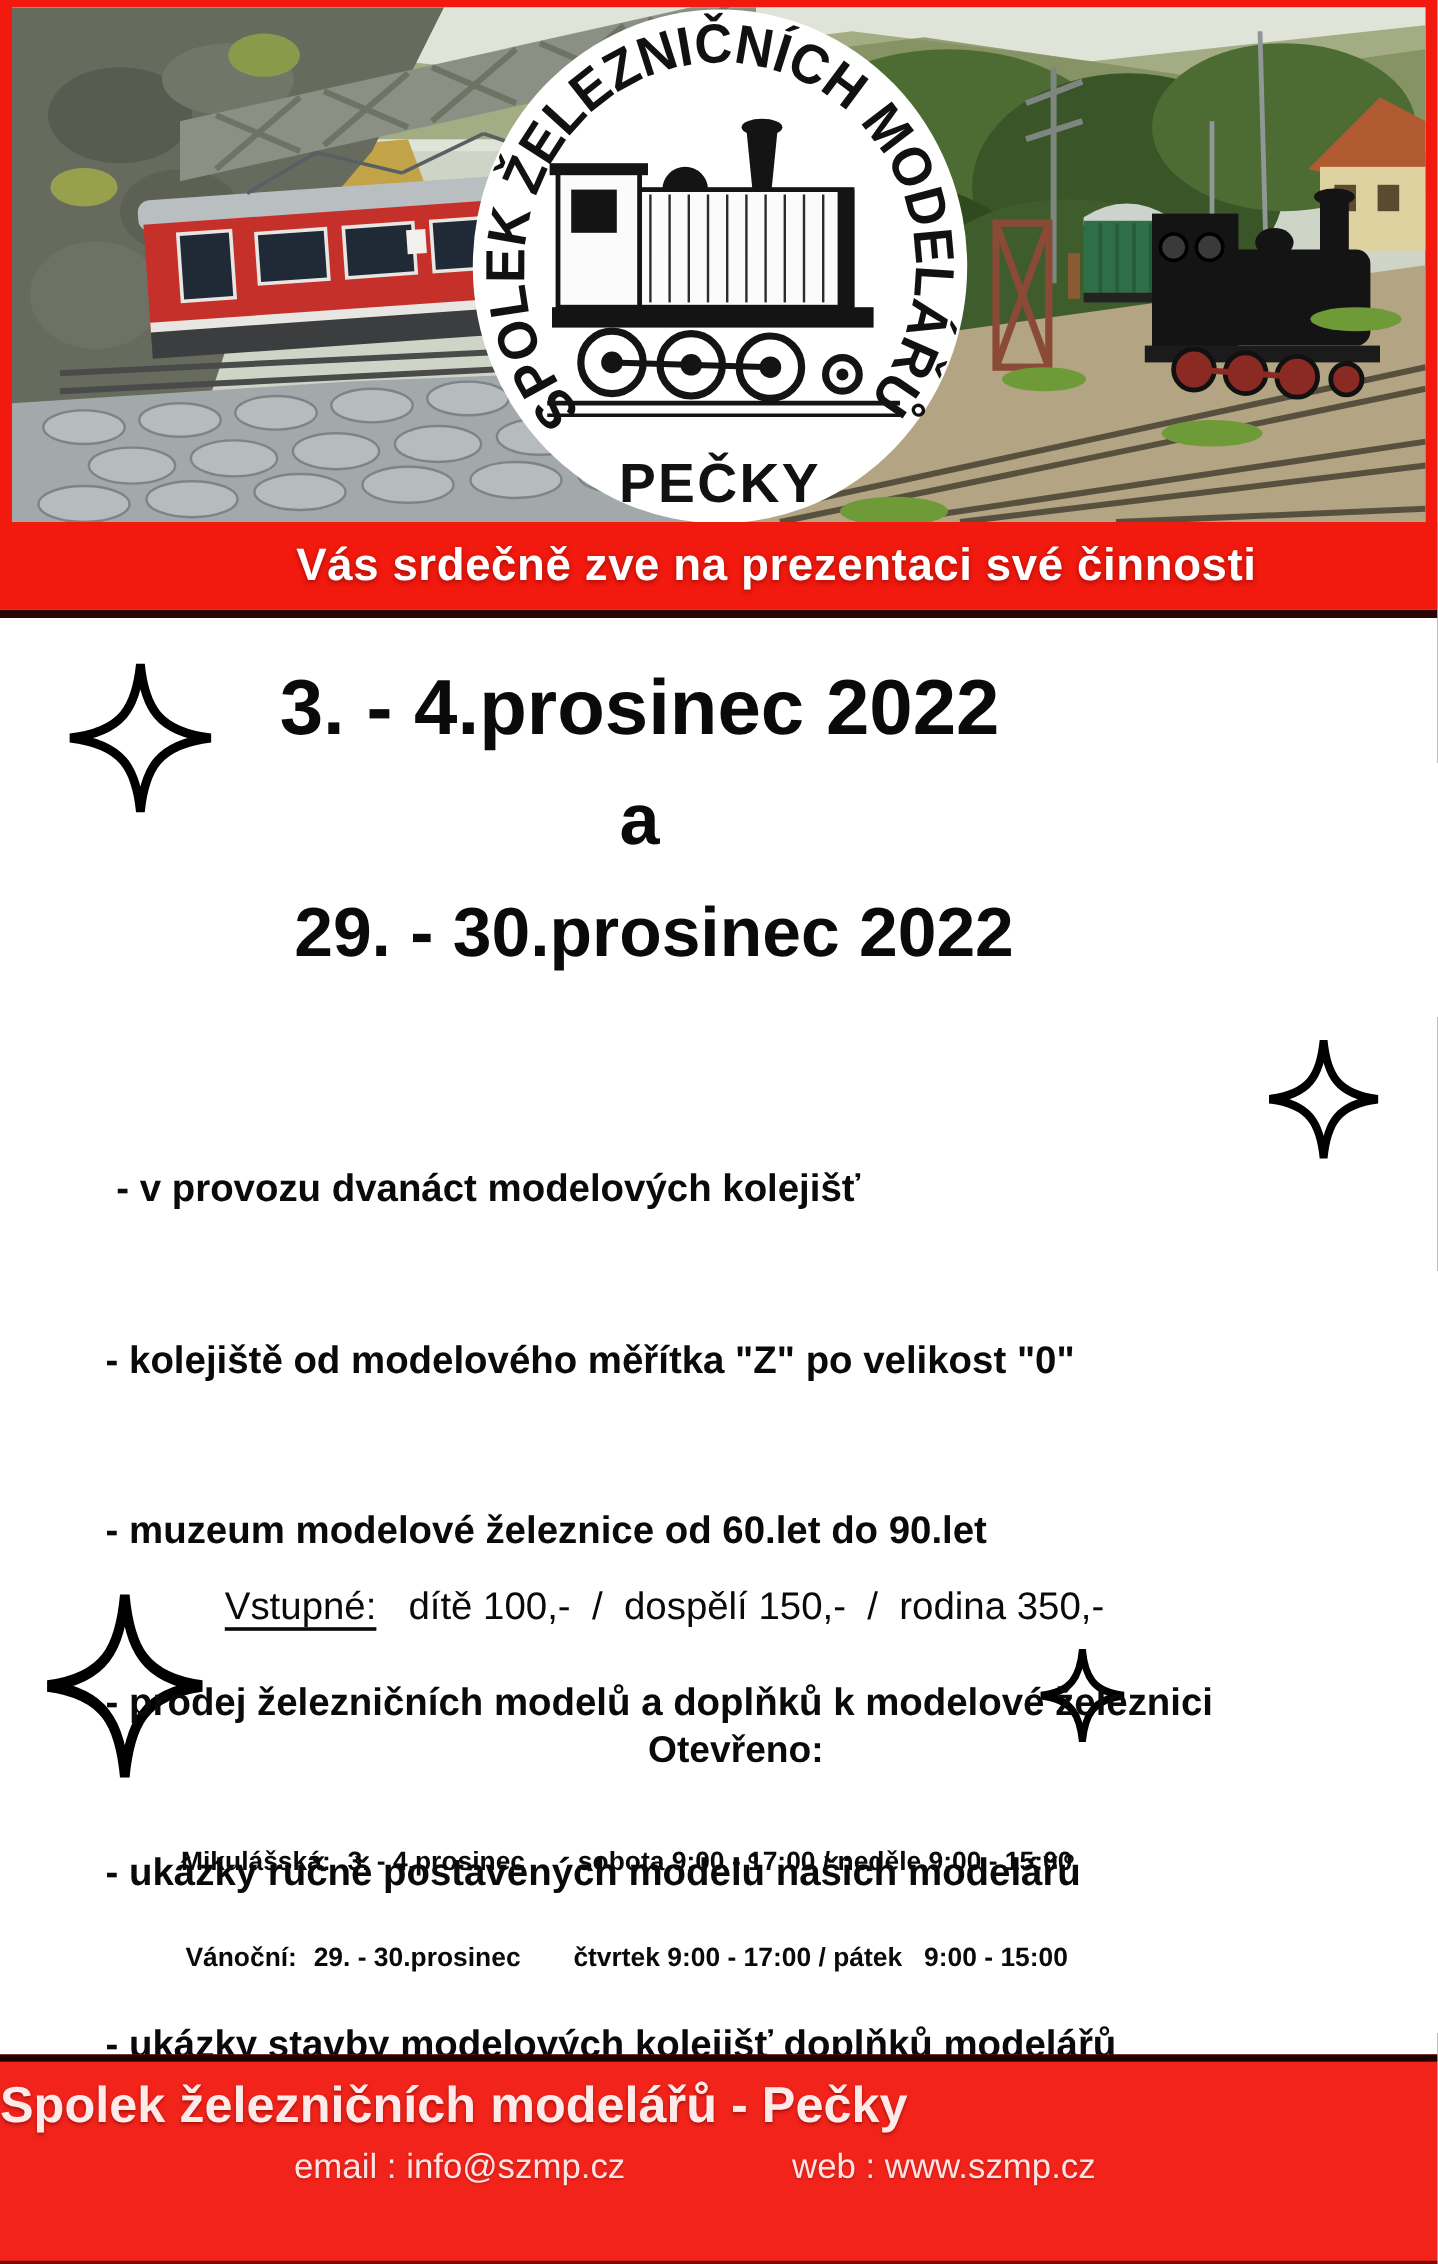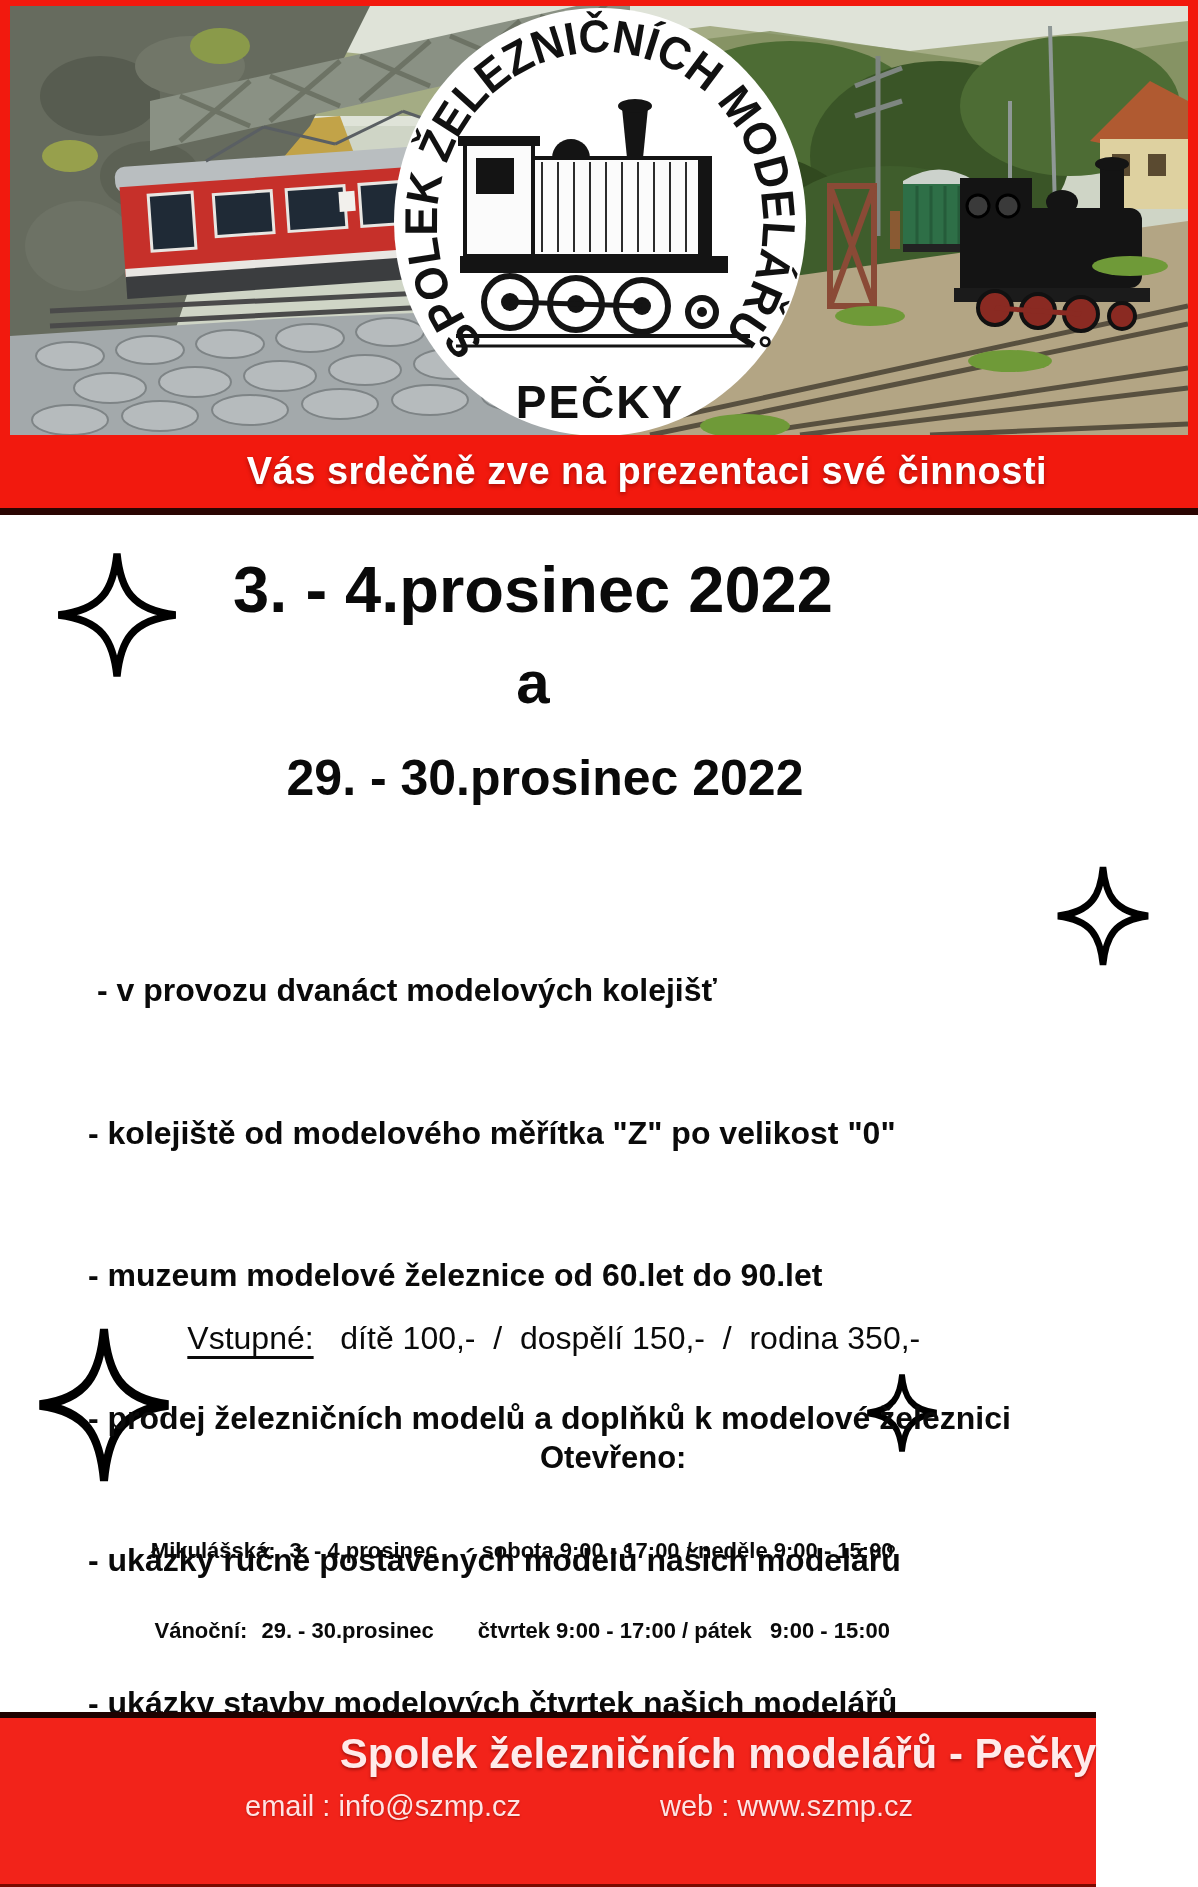--- a/index.html
+++ b/index.html
@@ -15,42 +15,42 @@
   .invite-bar{
     position:absolute;top:435px;left:0;width:1198px;height:73px;background:#f2190e;
     color:#ffffff;font-size:38px;font-weight:bold;text-align:center;line-height:73px;
     text-shadow:0 2px 4px rgba(70,0,0,.45);letter-spacing:.5px;padding-left:48px;
   }
   .dark-line{position:absolute;top:508px;left:0;width:1198px;height:7px;background:#2a0502;}
   
   .dates{position:absolute;top:552px;left:0;width:1010px;text-align:center;font-weight:bold;padding-left:28px;}
   .dates .d1{font-size:65px;line-height:76px;}
   .dates .conn{font-size:60px;line-height:62px;margin-top:24px;}
-  .dates .d2{font-size:50px;line-height:76px;margin-top:26px;margin-left:24px;}
+  .dates .d2{font-size:58px;line-height:76px;margin-top:26px;margin-left:24px;}
   
   .features{position:absolute;top:872px;left:88px;font-size:32px;font-weight:bold;
     line-height:47.5px;white-space:pre;}
   
   .vstupne{position:absolute;top:1283px;left:16px;width:1040px;text-align:center;
     font-size:32px;font-weight:normal;white-space:pre;}
   .vstupne .label{text-decoration:underline;text-decoration-thickness:3px;text-underline-offset:7px;}
   
   .otevreno{position:absolute;top:1440px;left:540px;font-size:31px;font-weight:bold;}
   .sched{position:absolute;left:0;width:1020px;text-align:center;font-size:22px;
     font-weight:bold;white-space:pre;}
   .sched.row1{top:1512px;}
   .sched.row2{top:1592px;}
   .sched .gap-s{display:inline-block;width:14px;}
   .sched .gap-l{display:inline-block;width:44px;}
   
   .star{position:absolute;}
   
   .footer{
-    position:absolute;top:1712px;left:0;width:1096px;height:175px;background:#f2231a;
-    border-top:6px solid #1e0200;box-sizing:border-box;text-align:right;color:#ffe3e3;
+    position:absolute;top:1712px;left:0;width:1198px;height:175px;background:#f2231a;
+    border-top:6px solid #1e0200;box-sizing:border-box;text-align:left;color:#ffe3e3;
     border-bottom:3px solid #7a0a00;
   }
   .footer .title{margin-top:12px;font-size:42px;font-weight:bold;color:#ffeaea;
     text-shadow:0 2px 3px rgba(90,0,0,.5);}
   .footer .address{margin-top:14px;font-size:29px;white-space:pre;text-shadow:0 1px 2px rgba(90,0,0,.4);}
   .footer .contact-row{position:relative;margin-top:12px;height:36px;font-size:29px;
     text-shadow:0 1px 2px rgba(90,0,0,.4);}
   .footer .email{position:absolute;left:245px;top:0;}
   .footer .web{position:absolute;left:660px;top:0;}
 </style>
@@ -306,21 +306,21 @@
     <div class="conn">a</div>
     <div class="d2">29. - 30.prosinec 2022</div>
   </div>
 
   <div class="features">
     <div> - v provozu dvanáct modelových kolejišť</div>
     <div>- kolejiště od modelového měřítka "Z" po velikost "0"</div>
     <div>- muzeum modelové železnice od 60.let do 90.let</div>
     <div>- prodej železničních modelů a doplňků k modelové železnici</div>
     <div>- ukázky ručně postavených modelů našich modelářů</div>
-    <div>- ukázky stavby modelových čtvrtek našich modelářů</div>
+    <div>- ukázky stavby modelových kolejišť doplňků modelářů</div>
     <div>- dětská hrací zona s dřevěnými vláčky</div>
   </div>
 
   <div class="vstupne">
     <span class="label">Vstupné:</span><span>   dítě 100,-  /  dospělí 150,-  /  rodina 350,-</span>
   </div>
 
   <div class="otevreno">Otevřeno:</div>
 
   <div class="sched row1">

